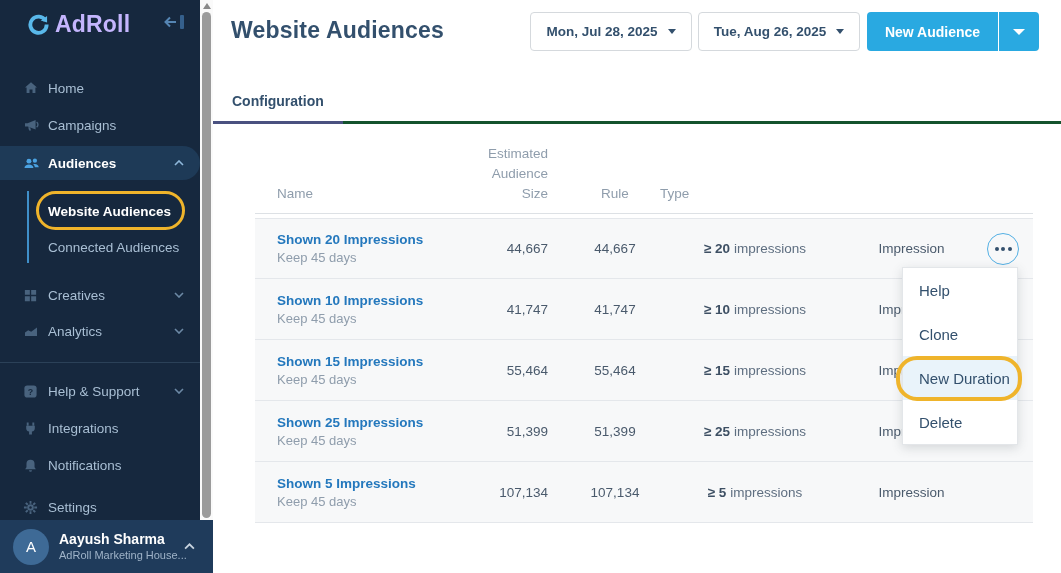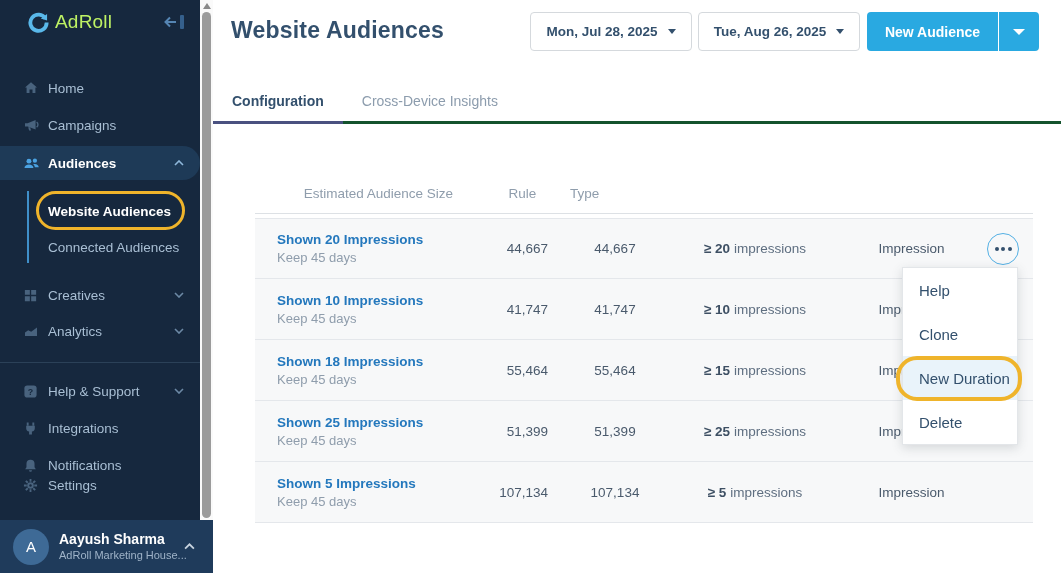--- a/index.html
+++ b/index.html
@@ -3,21 +3,21 @@
 <meta charset="utf-8">
 <style>
   * { margin:0; padding:0; box-sizing:border-box; }
   body { font-family:"Liberation Sans", sans-serif; background:#fff; }
   .app { position:relative; width:1061px; height:573px; background:#fff; overflow:hidden; }
 
   
   .sidebar { position:absolute; left:0; top:0; width:213px; height:573px; background:#16283E; }
   .logo-row { position:absolute; left:28px; top:11px; display:flex; align-items:center; }
   .logo-mark { display:flex; margin-right:6px; }
-  .logo-text { color:#bef264; font-size:19px; font-weight:normal; letter-spacing:.2px; }
+  .logo-text { color:#c4b5fd; font-size:23px; font-weight:bold; letter-spacing:.2px; }
   .collapse-btn { position:absolute; left:163px; top:14px; display:flex; align-items:center; cursor:pointer; }
 
   .nav-item { position:absolute; left:0; width:200px; height:34px; display:flex; align-items:center;
               color:#A9BFD4; font-size:13.5px; cursor:pointer; }
   .nav-item .ico { position:absolute; left:23px; width:17px; height:17px; display:flex; align-items:center; color:#49637E; }
   .nav-item .lbl { margin-left:48px; }
   .nav-item .chev { position:absolute; right:16px; display:flex; color:#6C89A5; }
   .nav-item.active { background:#1E3A57; border-radius:0 17px 17px 0; color:#FFFFFF; font-weight:bold; }
   .nav-item.active .ico { color:#4BA3E3; }
   .nav-item.active .chev { color:#8FB8DB; }
@@ -238,21 +238,21 @@
     <div class="nav-item" style="top:448px">
       <span class="ico">
         <svg width="15" height="15" viewBox="0 0 16 16">
             <path d="M8 1.8a4.3 4.3 0 00-4.3 4.3v3.7L2.3 11.9h11.4L12.3 9.8V6.1A4.3 4.3 0 008 1.8z" fill="currentColor"></path>
             <path d="M6.4 13a1.6 1.6 0 003.2 0z" fill="currentColor"></path>
           </svg>
       </span>
       <span class="lbl">Notifications</span>
     </div>
 
-    <div class="nav-item" style="top:468px">
+    <div class="nav-item" style="top:490px">
       <span class="ico">
         <svg width="15" height="15" viewBox="0 0 16 16">
             <g stroke="currentColor" stroke-width="2">
               <path d="M8 1v3M8 12v3M1 8h3M12 8h3M3 3l2.1 2.1M10.9 10.9 13 13M3 13l2.1-2.1M10.9 5.1 13 3"></path>
             </g>
             <circle cx="8" cy="8" r="3.5" fill="currentColor"></circle>
             <circle cx="8" cy="8" r="1.3" fill="#16283E"></circle>
           </svg>
       </span>
       <span class="lbl">Settings</span>
@@ -294,27 +294,25 @@
       <span>New Audience</span>
     </div>
     <div class="split-btn-caret">
       <span class="caret"></span>
     </div>
 
     <div class="tabs">
       <div class="tab active">
         <span>Configuration</span>
       </div>
-      <div class="tab">
-        <span>Cross-Device Insights</span>
-      </div>
     </div>
 
     <div class="table">
       <div class="thead grid-cols">
+        <div class="th th-name">Name</div>
         <div class="th th-size">Estimated Audience Size</div>
         <div class="th th-rule">Rule</div>
         <div class="th th-type">Type</div>
         <div class="th"></div>
       </div>
 
       <div class="trow first grid-cols">
         <div class="cell-name">
           <a class="aud-link">Shown 20 Impressions</a>
           <div class="aud-keep">Keep 45 days</div>
@@ -339,21 +337,21 @@
         </div>
         <div class="cell-size">41,747</div>
         <div class="cell-uniq">41,747</div>
         <div class="cell-rule"><span class="rule-val">≥ 10</span><span class="rule-unit">impressions</span></div>
         <div class="cell-type">Impression</div>
         <div class="cell-action"></div>
       </div>
 
       <div class="trow grid-cols">
         <div class="cell-name">
-          <a class="aud-link">Shown 18 Impressions</a>
+          <a class="aud-link">Shown 15 Impressions</a>
           <div class="aud-keep">Keep 45 days</div>
         </div>
         <div class="cell-size">55,464</div>
         <div class="cell-uniq">55,464</div>
         <div class="cell-rule"><span class="rule-val">≥ 15</span><span class="rule-unit">impressions</span></div>
         <div class="cell-type">Impression</div>
         <div class="cell-action"></div>
       </div>
 
       <div class="trow grid-cols">

